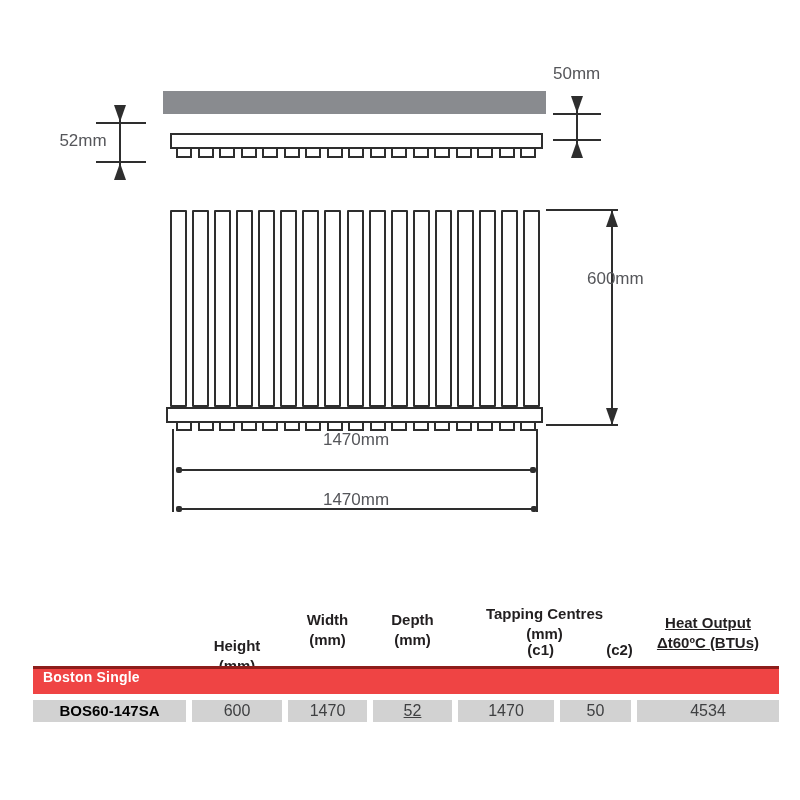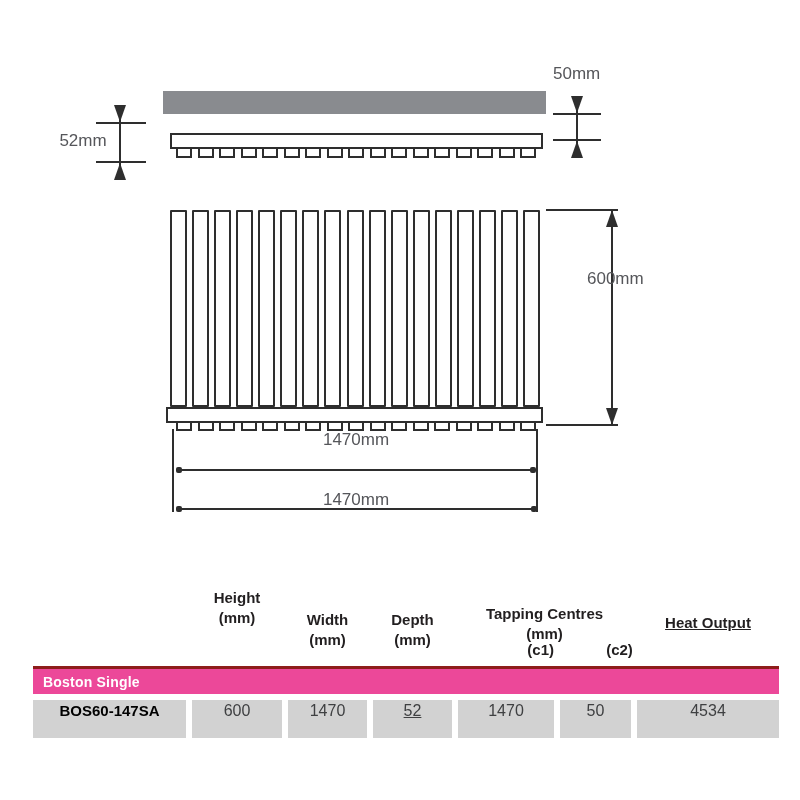--- a/index.html
+++ b/index.html
@@ -23,23 +23,23 @@
   .sidebar-body { position:absolute; left:170px; top:133px; width:373px; height:16px; border:2px solid #2e2e2e; box-sizing:border-box; background:#fff; }
   .tabs { position:absolute; display:flex; justify-content:space-between; }
   .tabs.side { left:176px; top:149px; width:360px; height:9px; }
   .tabs.front { left:176px; top:423px; width:360px; height:8px; }
   .tab { width:16px; height:100%; border:2px solid #2e2e2e; border-top:none; box-sizing:border-box; background:#fff; }
   .bars { position:absolute; left:170px; top:210px; width:370px; height:197px; display:flex; justify-content:space-between; }
   .bar { width:17px; height:100%; border:2px solid #2e2e2e; box-sizing:border-box; background:#fff; border-radius:1px; }
   .collector { position:absolute; left:166px; top:407px; width:377px; height:16px; border:2px solid #2e2e2e; box-sizing:border-box; background:#fff; }
   
   .th { position:absolute; color:#221f20; font-weight:bold; font-size:15px; text-align:center; line-height:20px; }
-  .redband { position:absolute; left:33px; top:666px; width:746px; height:25px; background:#ec4899; border-top:3px solid #8e1d1a; display:flex; align-items:center; }
+  .redband { position:absolute; left:33px; top:666px; width:746px; height:25px; background:#ef4444; border-top:3px solid #8e1d1a; display:flex; }
   .redband span { color:#ffffff; font-weight:bold; font-size:14px; padding-left:10px; letter-spacing:.2px; }
-  .td { position:absolute; top:700px; height:38px; line-height:22px; background:#d2d2d2; text-align:center; color:#3f4042; font-size:16px; }
+  .td { position:absolute; top:700px; height:22px; line-height:22px; background:#d2d2d2; text-align:center; color:#3f4042; font-size:16px; }
   .td.code { font-weight:bold; color:#000; font-size:15px; }
 </style>
 </head>
 <body>
 
 <div id="canvas">
 
   <div class="graybar"></div>
 
   <div class="dlabel" style="left:553px; top:64px;">50mm</div>
@@ -125,21 +125,21 @@
   <div class="dlabel" style="left:548px; top:269px;margin-left:39px;">600mm</div>
 
   <div class="vline" style="left:172px; top:429px; height:83px;"></div>
   <div class="vline" style="left:536px; top:429px; height:83px;"></div>
   <div class="dlabel" style="left:177px; top:430px; width:358px; text-align:center;">1470mm</div>
   <div class="dimline" style="left:177px; top:469px; width:358px;"></div>
   <div class="dlabel" style="left:177px; top:490px; width:358px; text-align:center;">1470mm</div>
   <div class="dimline" style="left:177px; top:508px; width:359px;"></div>
 
 
-  <div class="th" style="left:192px; top:588px; width:90px;">
+  <div class="th" style="left:192px; top:636px; width:90px;">
     <div>Height</div>
     <div>(mm)</div>
   </div>
 
   <div class="th" style="left:288px; top:610px; width:79px;">
     <div>Width</div>
     <div>(mm)</div>
   </div>
 
   <div class="th" style="left:373px; top:610px; width:79px;">
@@ -149,20 +149,21 @@
 
   <div class="th" style="left:458px; top:592px; width:173px;margin-top:12px;">
     <div>Tapping Centres</div>
     <div>(mm)</div>
   </div>
   <div class="th" style="left:458px; top:640px; width:96px;text-align:right;">(c1)</div>
   <div class="th" style="left:584px; top:640px; width:71px;">(c2)</div>
 
   <div class="th" style="left:637px; top:613px; width:142px;text-decoration:underline;">
     <div>Heat Output</div>
+    <div>Δt60ºC (BTUs)</div>
   </div>
 
   <div class="redband">
     <span>Boston Single</span>
   </div>
 
   <div class="td code" style="left:33px;  width:153px;">BOS60-147SA</div>
   <div class="td" style="left:192px; width:90px;">600</div>
   <div class="td" style="left:288px; width:79px;">1470</div>
   <div class="td" style="left:373px; width:79px;text-decoration:underline;">52</div>

